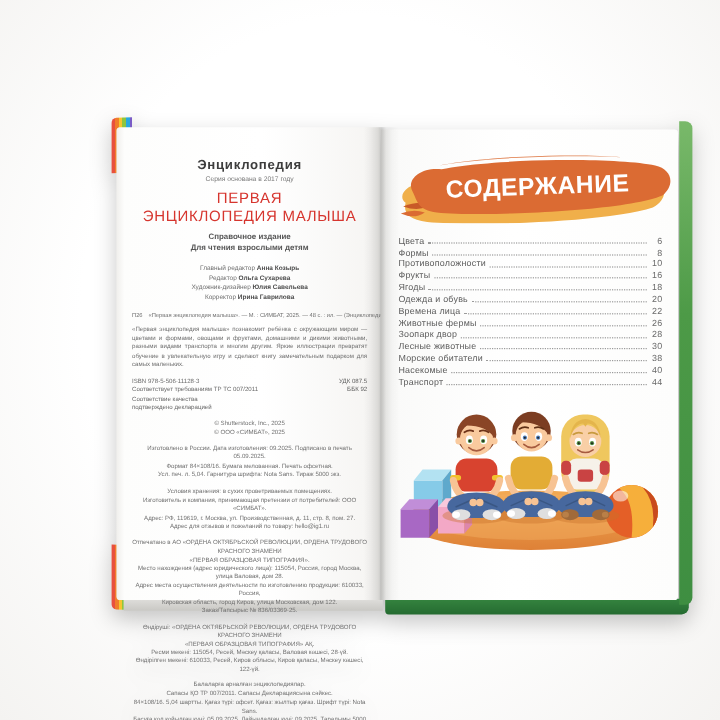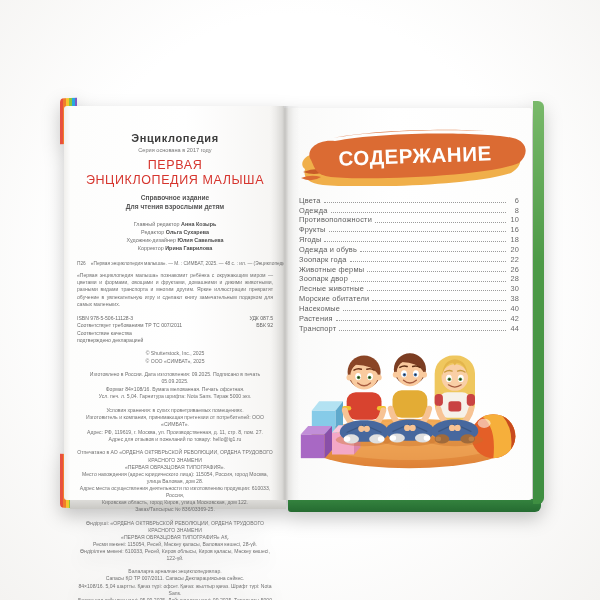--- a/index.html
+++ b/index.html
@@ -1,21 +1,21 @@
 <!DOCTYPE html>
 <html><head>
 <meta charset="utf-8">
 <style>
   html,body{margin:0;padding:0;width:600px;height:600px;overflow:hidden;
     font-family:"Liberation Sans",sans-serif;
     background:radial-gradient(ellipse at 50% 45%, #ffffff 55%, #f4f3f1 100%);}
   .scene{position:relative;width:600px;height:600px;}
 
   
-  .book{position:absolute;left:60px;top:98px;width:484px;height:414px;
+  .book{position:absolute;left:93px;top:98px;width:484px;height:414px;
         filter:drop-shadow(0 7px 9px rgba(0,0,0,.22));}
   .stripe-corner{position:absolute;left:0;width:17px;
       background:linear-gradient(to right,#e8503e 0 3px,#f07d2a 3px 6px,#f6c52e 6px 9px,#8dc63f 9px 12px,#29a8df 12px 15px,#7a5cc6 15px 17px);}
   .stripe-top{top:0;height:46px;border-radius:4px 0 0 0;transform:skewY(-2deg);}
   .stripe-bottom{bottom:4px;height:54px;border-radius:0 0 0 4px;transform:skewY(2deg);}
   .edge-green-right{position:absolute;right:0;top:3px;bottom:8px;width:11px;
       background:linear-gradient(to bottom,#79b96a,#4d9a47 40%,#3e8e41);border-radius:0 6px 6px 0;}
   .edge-green-bottom{position:absolute;left:228px;right:3px;bottom:0;height:13px;
       background:linear-gradient(to bottom,#35843f,#256b31);border-radius:0 0 6px 3px;}
   .edge-gray-bottom{position:absolute;left:10px;width:216px;bottom:3px;height:9px;
@@ -155,21 +155,21 @@
         <span class="toc-title">СОДЕРЖАНИЕ</span>
       </div>
 
       <div class="toc-list">
         <div class="toc-row">
             <span class="toc-label">Цвета</span>
             <span class="leader"></span>
             <span class="toc-page">6</span>
           </div>
         <div class="toc-row">
-            <span class="toc-label">Одежда</span>
+            <span class="toc-label">Формы</span>
             <span class="leader"></span>
             <span class="toc-page">8</span>
           </div>
         <div class="toc-row">
             <span class="toc-label">Противоположности</span>
             <span class="leader"></span>
             <span class="toc-page">10</span>
           </div>
         <div class="toc-row">
             <span class="toc-label">Фрукты</span>
@@ -180,21 +180,21 @@
             <span class="toc-label">Ягоды</span>
             <span class="leader"></span>
             <span class="toc-page">18</span>
           </div>
         <div class="toc-row">
             <span class="toc-label">Одежда и обувь</span>
             <span class="leader"></span>
             <span class="toc-page">20</span>
           </div>
         <div class="toc-row">
-            <span class="toc-label">Зоопарк года</span>
+            <span class="toc-label">Времена лица</span>
             <span class="leader"></span>
             <span class="toc-page">22</span>
           </div>
         <div class="toc-row">
             <span class="toc-label">Животные фермы</span>
             <span class="leader"></span>
             <span class="toc-page">26</span>
           </div>
         <div class="toc-row">
             <span class="toc-label">Зоопарк двор</span>
@@ -208,25 +208,20 @@
           </div>
         <div class="toc-row">
             <span class="toc-label">Морские обитатели</span>
             <span class="leader"></span>
             <span class="toc-page">38</span>
           </div>
         <div class="toc-row">
             <span class="toc-label">Насекомые</span>
             <span class="leader"></span>
             <span class="toc-page">40</span>
-          </div>
-        <div class="toc-row">
-            <span class="toc-label">Растения</span>
-            <span class="leader"></span>
-            <span class="toc-page">42</span>
           </div>
         <div class="toc-row">
             <span class="toc-label">Транспорт</span>
             <span class="leader"></span>
             <span class="toc-page">44</span>
           </div>
       </div>
 
       <div class="illus">
         <svg width="236" height="138" viewBox="0 0 240 140">

